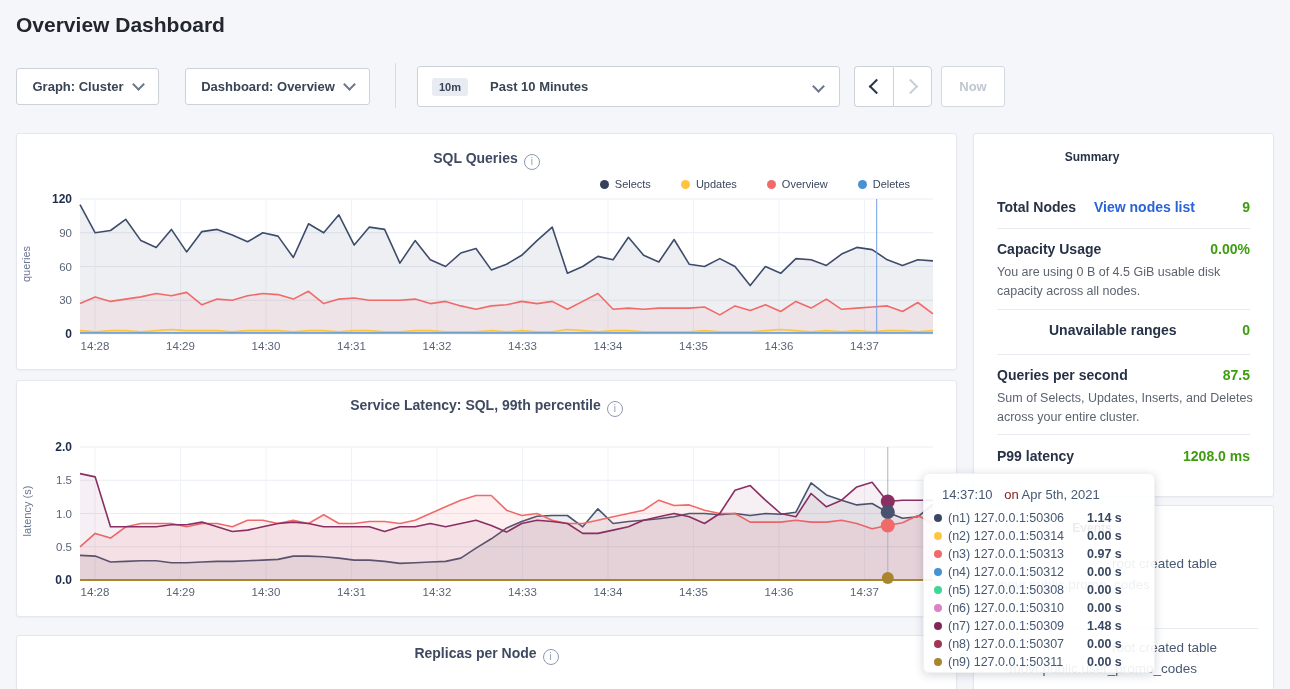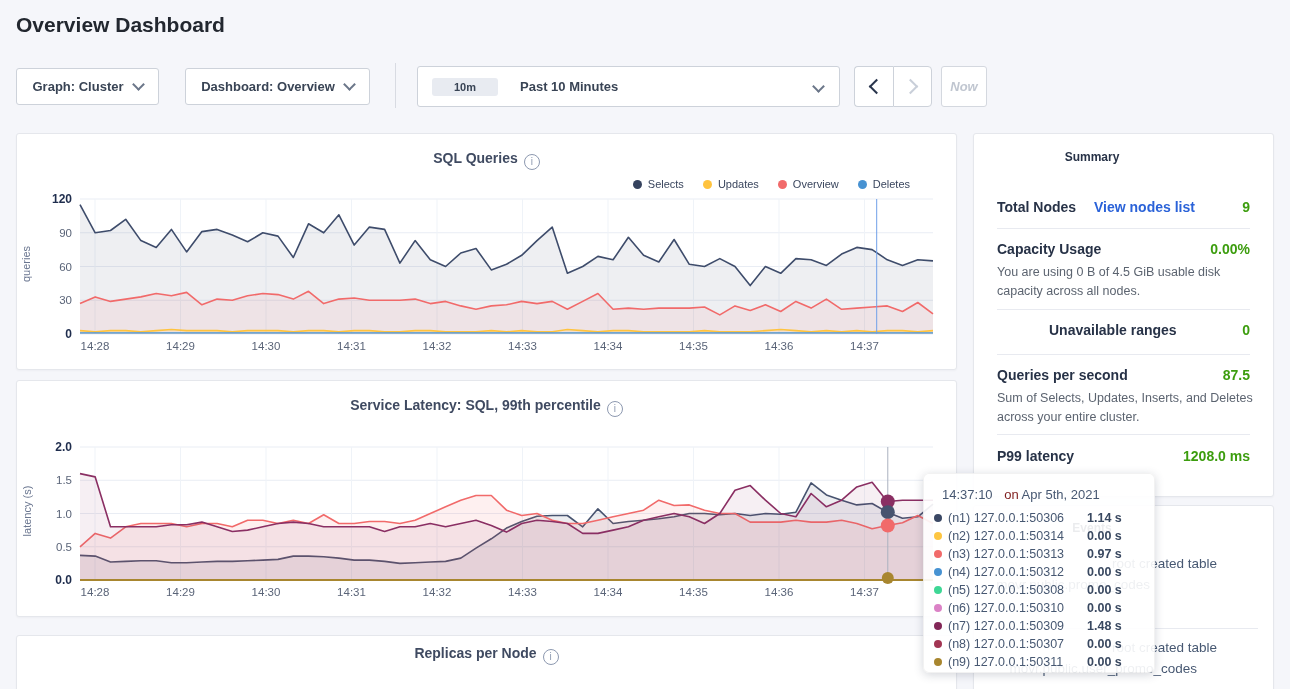--- a/index.html
+++ b/index.html
@@ -15,40 +15,40 @@
   .btn{
     background:#fff;border:1px solid #cdd2da;border-radius:3px;
     display:flex;align-items:center;justify-content:center;gap:10px;
     font-size:13px;font-weight:700;color:#394455;box-sizing:border-box;cursor:pointer;
   }
   .caret{width:7px;height:7px;border-right:2px solid #6b7689;border-bottom:2px solid #6b7689;
     transform:rotate(45deg);margin-top:-4px;display:inline-block;}
   .toolbar-divider{width:1px;height:45px;background:#d8dbe2;left:395px;top:63px;}
   .timebox{left:417px;top:66px;width:423px;height:41px;justify-content:flex-start;padding:0 14px;}
   .timebadge{background:#e8ebf1;border-radius:3px;font-size:11px;font-weight:700;color:#394455;
-    padding:3px 22px;margin-right:12px;}
+    padding:3px 7px;margin-right:12px;}
   .timebox .caret{position:absolute;right:16px;top:19px;}
   .arrowgroup{left:854px;top:66px;width:78px;height:41px;display:flex;}
   .arrowcell{width:39px;height:41px;background:#fff;border:1px solid #cdd2da;box-sizing:border-box;
     display:flex;align-items:center;justify-content:center;cursor:pointer;}
   .arrowcell.first{border-radius:4px 0 0 4px;border-right:none;}
   .arrowcell.last{border-radius:0 4px 4px 0;}
   .chev-left{width:9px;height:9px;border-left:2.5px solid #29354d;border-bottom:2.5px solid #29354d;transform:rotate(45deg);margin-left:4px;}
   .chev-right{width:9px;height:9px;border-right:2.5px solid #c9cfd9;border-top:2.5px solid #c9cfd9;transform:rotate(45deg);margin-right:4px;}
-  .nowbtn{left:941px;top:66px;width:46px;height:41px;color:#c0c6d0;border-color:#d4d8df;cursor:default;font-style:italic;}
+  .nowbtn{left:941px;top:66px;width:64px;height:41px;color:#c0c6d0;border-color:#d4d8df;cursor:default;}
   
   .card{background:#fff;border:1px solid #e5e7ec;border-radius:3px;box-shadow:0 1px 2px rgba(50,60,80,0.04);box-sizing:border-box;}
   .chart-title{width:941px;text-align:center;font-size:14px;font-weight:700;color:#3f4a61;}
   .info-icon{display:inline-block;width:14px;height:14px;border:1px solid #8d99b0;border-radius:50%;
     font-size:10px;font-weight:400;color:#8d99b0;text-align:center;line-height:14px;vertical-align:-2px;margin-left:6px;cursor:pointer;}
   .ylab{font-size:11px;color:#6a7690;transform:rotate(-90deg);transform-origin:center;white-space:nowrap;}
   svg text.tick{font-family:"Liberation Sans","DejaVu Sans",sans-serif;font-size:11.5px;fill:#5a6478;}
   svg text.tick-strong{font-size:12px;font-weight:700;fill:#1f2d4d;}
   
-  .legend{display:flex;gap:19px;align-items:center;}
+  .legend{display:flex;gap:30px;align-items:center;}
   .legend-item{display:flex;gap:6px;align-items:center;font-size:11px;color:#3a465e;cursor:pointer;}
   .legend-dot{width:9px;height:9px;border-radius:50%;}
   
   .panel-heading{width:238px;text-align:center;font-size:12px;font-weight:700;color:#273247;}
   .srow-label{font-size:14px;font-weight:700;color:#273247;}
   .srow-value{font-size:14px;font-weight:700;text-align:right;}
   .srow-link{font-size:14px;font-weight:700;cursor:pointer;}
   .sdesc{font-size:12.5px;line-height:19px;color:#5c6470;width:258px;}
   .sdivider{height:1px;background:#e8eaf0;width:253px;left:997px;}
   

